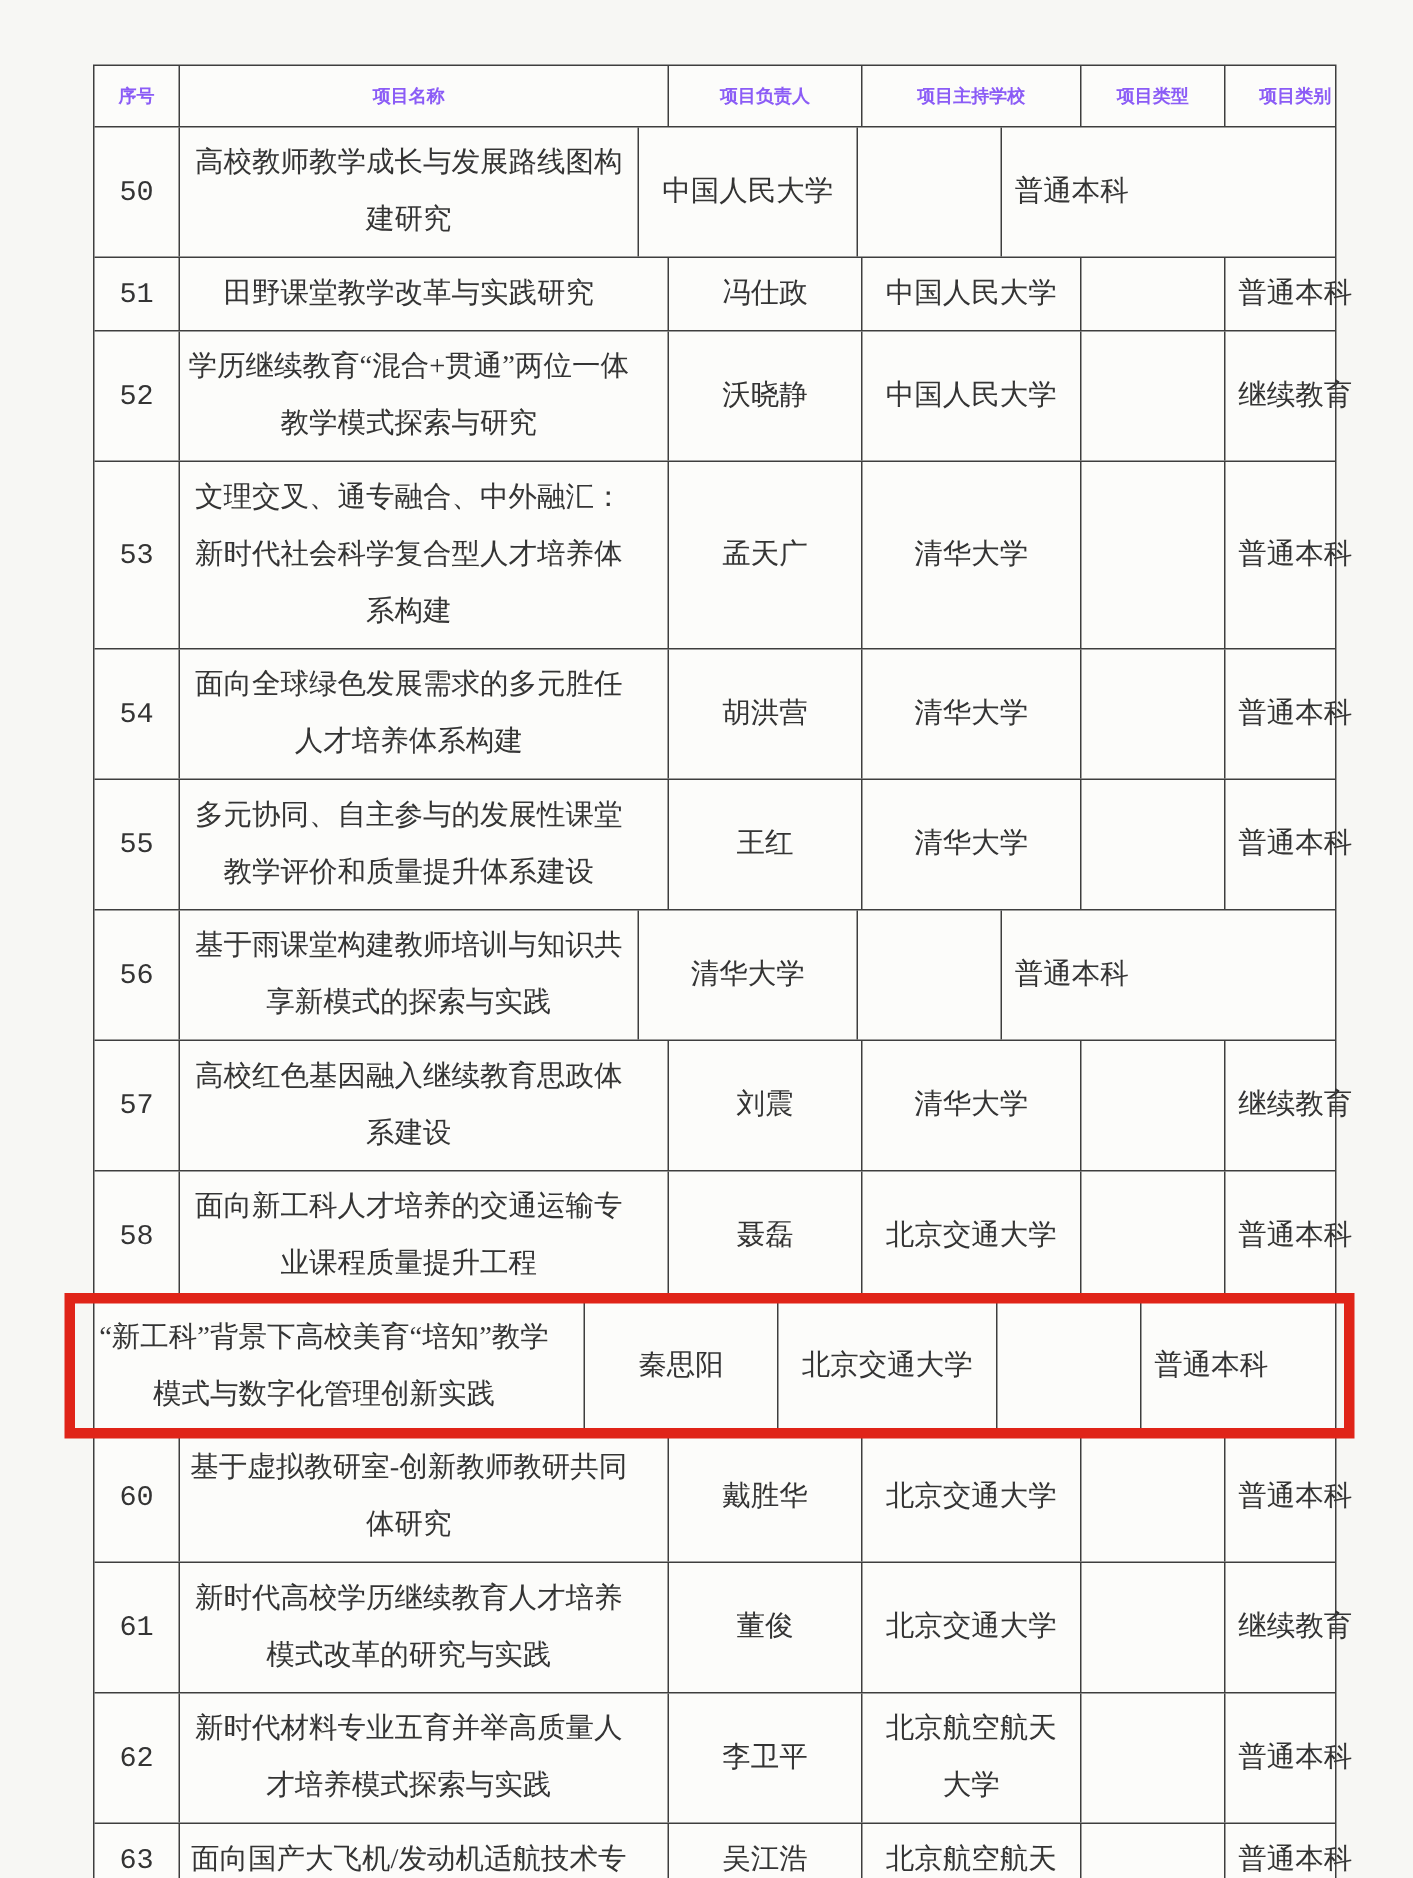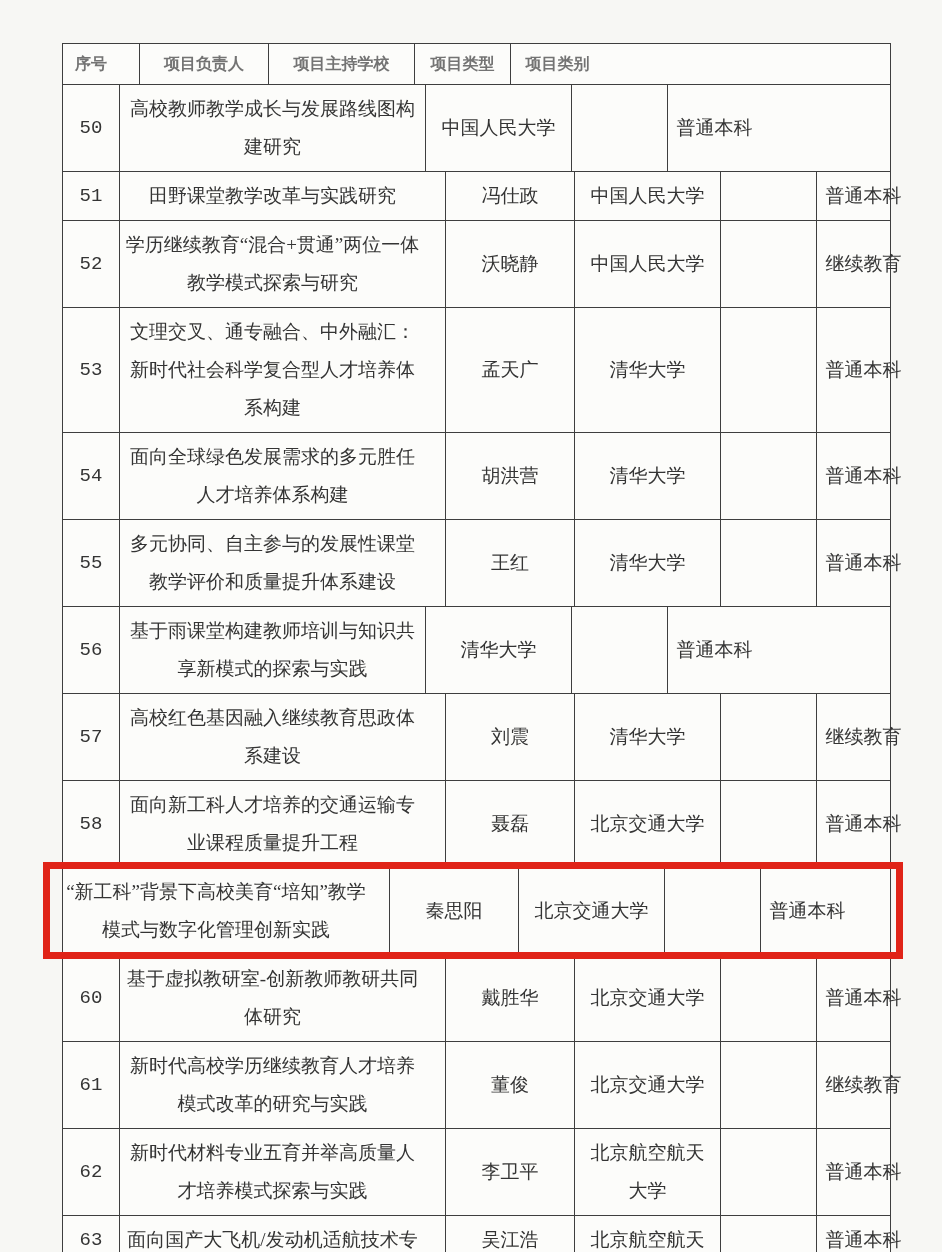--- a/index.html
+++ b/index.html
@@ -18,22 +18,22 @@
     top: 43px;
     width: 827px;
     border: 1px solid #3e3e3e;
     background: #fcfcfa;
     box-sizing: content-box;
   }
   .thead {
     display: flex;
     height: 40px;
     font-weight: bold;
-    font-size: 16px;
-    color: #737373;
+    font-size: 12px;
+    color: #8b5cf6;
   }
   .trow {
     display: flex;
     border-top: 1px solid #3e3e3e;
     position: relative;
   }
   .cell {
     box-sizing: border-box;
     border-left: 1px solid #3e3e3e;
     display: flex;
@@ -73,20 +73,21 @@
     pointer-events: none;
     z-index: 5;
   }
 </style>
 </head>
 <body>
 
 <div class="doc-table">
   <div class="thead">
     <div class="cell col-no">序号</div>
+    <div class="cell col-name">项目名称</div>
     <div class="cell col-leader">项目负责人</div>
     <div class="cell col-school">项目主持学校</div>
     <div class="cell col-type">项目类型</div>
     <div class="cell col-category">项目类别</div>
   </div>
   <div class="tbody">
       <div class="trow">
         <div class="cell col-no">50</div>
         <div class="cell col-name">高校教师教学成长与发展路线图构建研究</div>
         <div class="cell col-school">中国人民大学</div>

